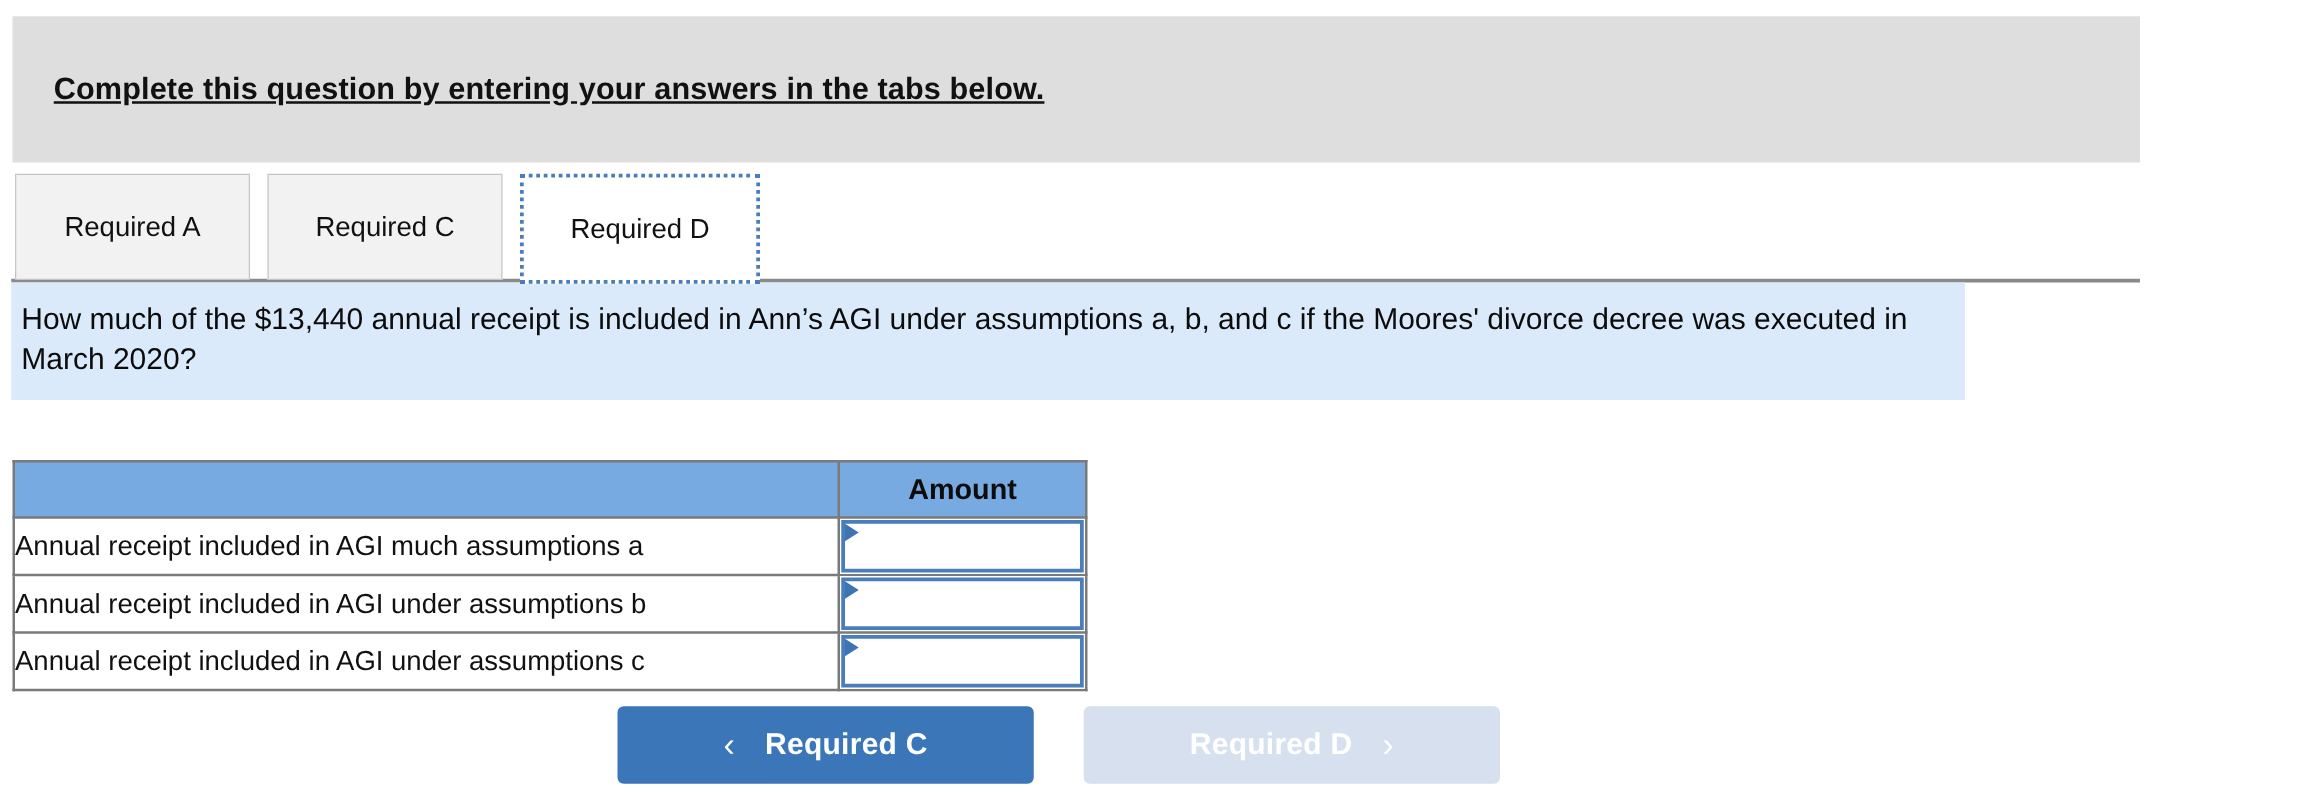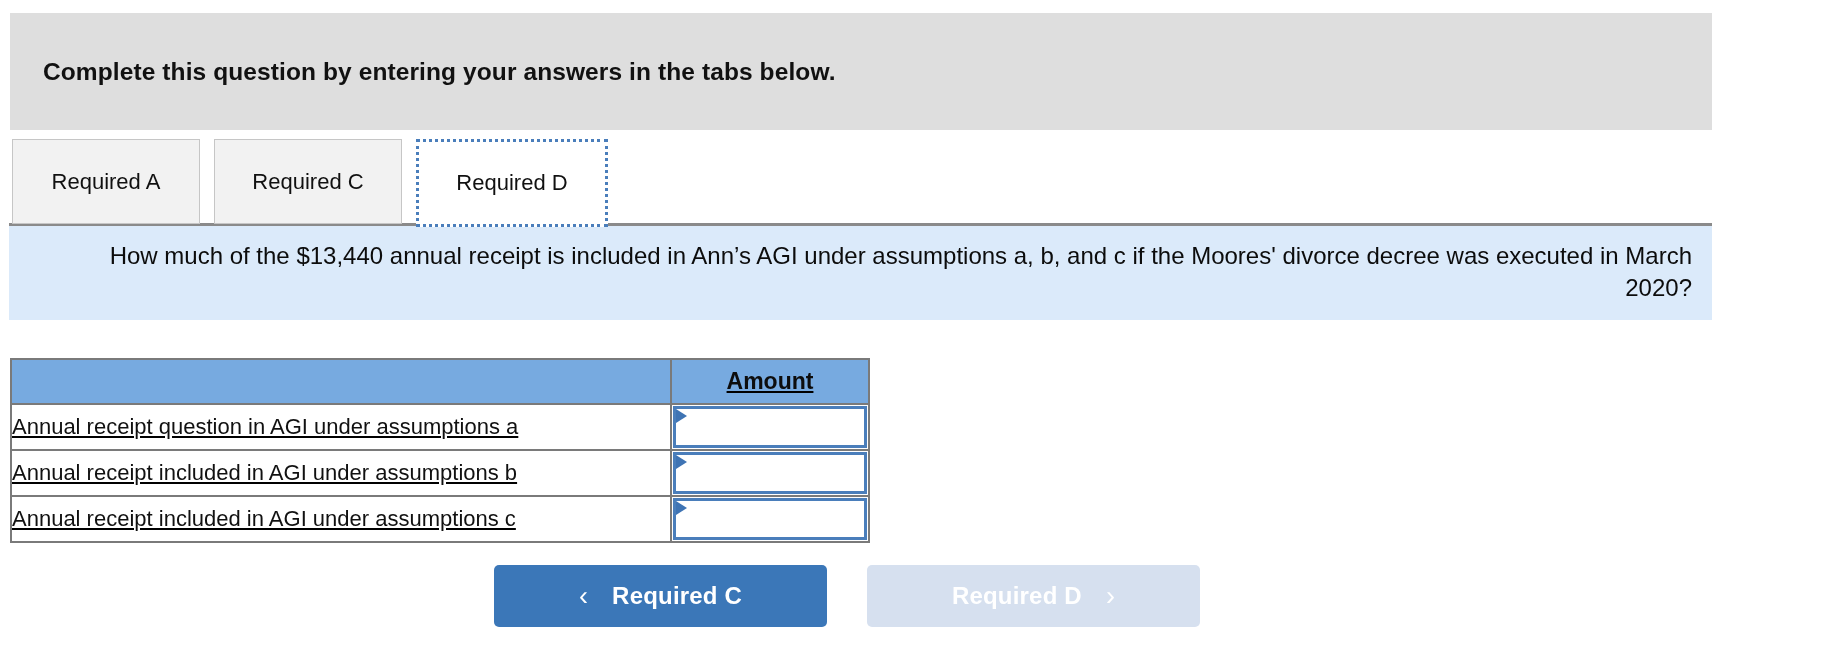--- a/index.html
+++ b/index.html
@@ -28,20 +28,21 @@
     box-sizing: border-box;
     display: flex;
     align-items: center;
   }
   .instruction-text {
     font-size: 24.5px;
     font-weight: bold;
     letter-spacing: 0.1px;
     padding-left: 33px;
     color: #111111;
+    text-decoration: underline;
   }
 
   
   .tab-strip {
     position: absolute;
     left: 12px;
     top: 139px;
     width: 1700px;
     height: 92px;
     display: flex;
@@ -80,41 +81,39 @@
     height: 3px;
     background: #8a8a8a;
     z-index: 0;
   }
 
   
   .prompt-box {
     position: absolute;
     left: 9px;
     top: 226px;
-    width: 1703px;
+    width: 1563px;
     min-height: 80px;
     background: #dbeafa;
     box-sizing: border-box;
-    padding: 14px 20px 16px 32px;
-    text-align: right;
+    padding: 14px 20px 16px 8px;
   }
   .prompt-text {
     font-size: 24px;
     line-height: 1.33;
     color: #0c0c0c;
   }
 
   
   .answer-table {
     position: absolute;
     left: 10px;
-    top: 358px;
+    top: 368px;
     border-collapse: collapse;
     table-layout: fixed;
-    text-decoration: underline;
   }
   .answer-table td, .answer-table th {
     border: 2px solid #7a7a7a;
     padding: 0;
     box-sizing: border-box;
   }
   .col-label { width: 660px; }
   .col-amount { width: 198px; }
 
   .answer-table thead th {
@@ -239,21 +238,21 @@
 
 <table class="answer-table">
   <thead>
     <tr>
       <th class="blank-head col-label"></th>
       <th class="col-amount">Amount</th>
     </tr>
   </thead>
   <tbody>
     <tr>
-      <td class="row-label">Annual receipt question in AGI under assumptions a</td>
+      <td class="row-label">Annual receipt included in AGI much assumptions a</td>
       <td class="cell-amount">
         <span class="cell-flag"></span>
         <input class="amount-input" type="text" value="" style="">
       </td>
     </tr>
     <tr>
       <td class="row-label">Annual receipt included in AGI under assumptions b</td>
       <td class="cell-amount">
         <span class="cell-flag"></span>
         <input class="amount-input" type="text" value="" style="">

